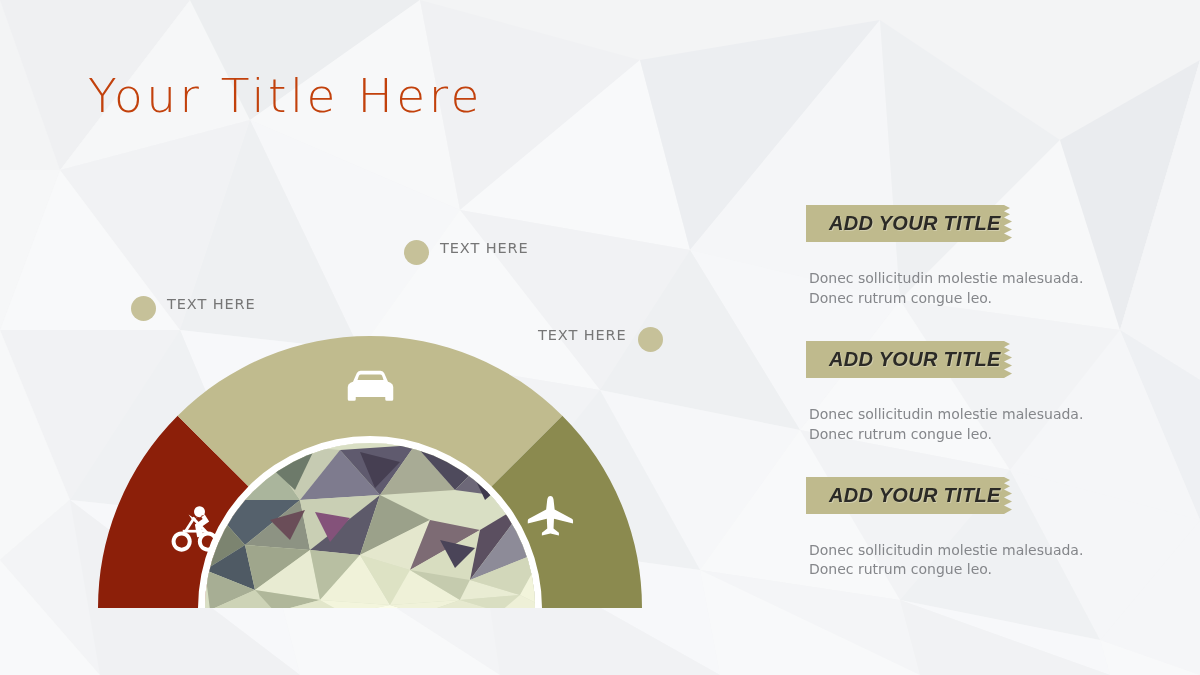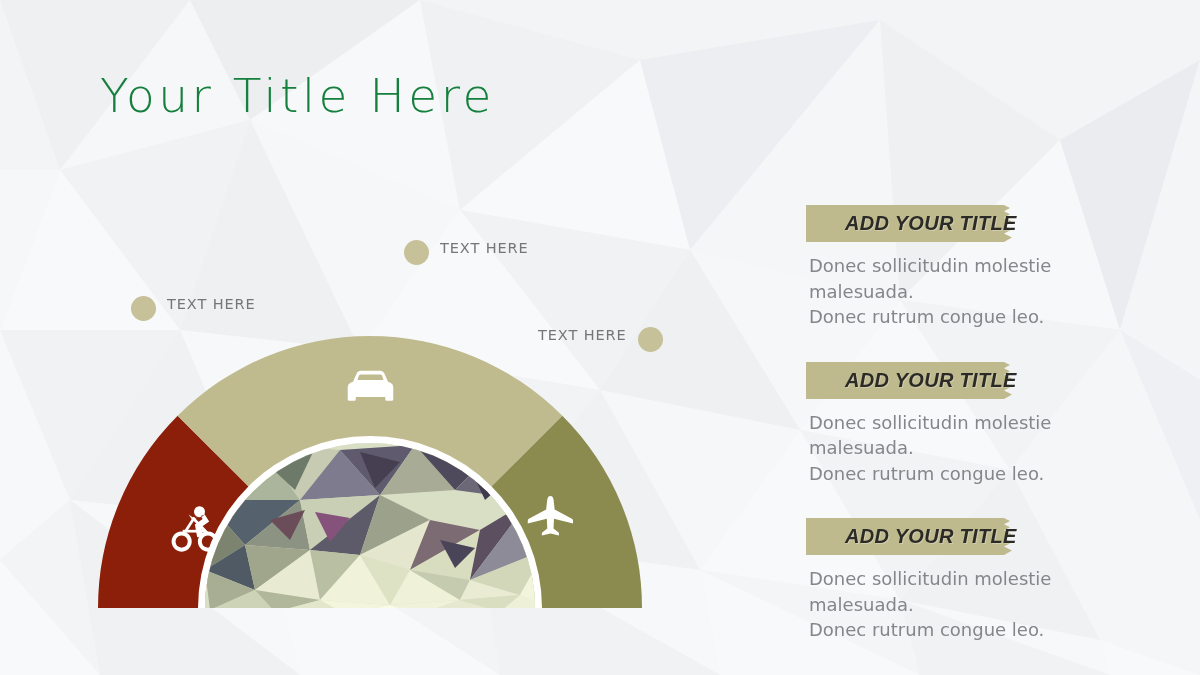--- a/index.html
+++ b/index.html
@@ -13,25 +13,25 @@
     position:absolute; inset:0;
     width:1200px; height:675px;
     overflow:hidden;
     background:#f3f4f5;
   }
   #bg-poly { position:absolute; inset:0; width:1200px; height:675px; }
 
   
   #page-title {
     position:absolute;
-    left:100px; top:68px;
+    left:88px; top:68px;
     font-size:47px;
     font-weight:300;
     letter-spacing:3.5px;
-    color:#15803d;
+    color:#c2410c;
     white-space:nowrap;
     font-family:"DejaVu Sans","Liberation Sans",sans-serif;
   }
 
   
   #diagram { position:absolute; left:60px; top:200px; width:660px; height:430px; }
   #diagram svg { position:absolute; left:0; top:0; }
 
   
   .callout {
@@ -68,33 +68,33 @@
     display:flex;
     align-items:center;
   }
   .banner .ribbon {
     position:absolute; left:0; top:0;
     width:212px; height:37px;
   }
   .banner .btext {
     position:relative;
     z-index:2;
-    padding-left:39px;
+    padding-left:23px;
     font-size:20px;
     font-weight:bold;
     font-style:italic;
     letter-spacing:0.3px;
     color:#2b2a26;
     text-shadow:1px 1px 0 rgba(255,255,255,0.28);
     font-family:"Liberation Sans",sans-serif;
   }
   .bodytext {
-    margin-top:11px;
+    margin-top:27px;
     padding-left:3px;
-    font-size:18px;
+    font-size:14px;
     line-height:1.42;
     color:#84868a;
     font-family:"DejaVu Sans","Liberation Sans",sans-serif;
   }
 </style>
 </head>
 <body>
 
 <div id="slide">
 

